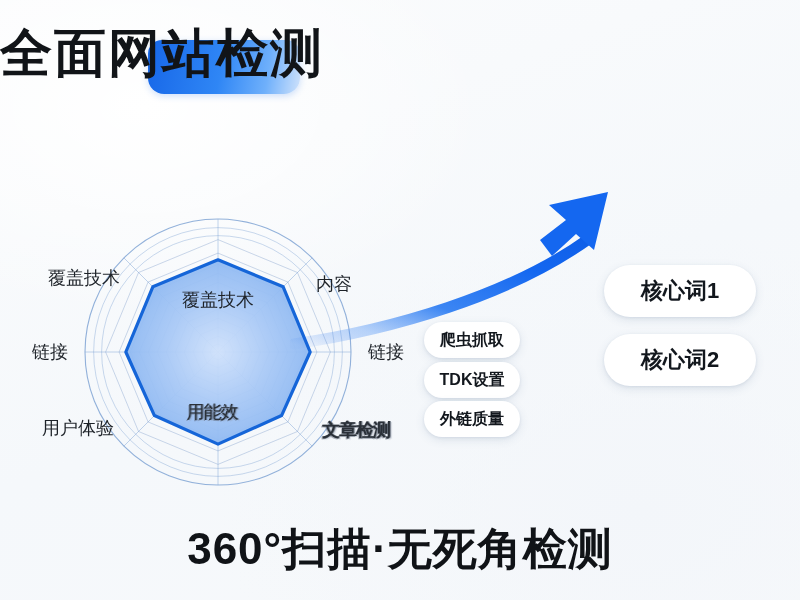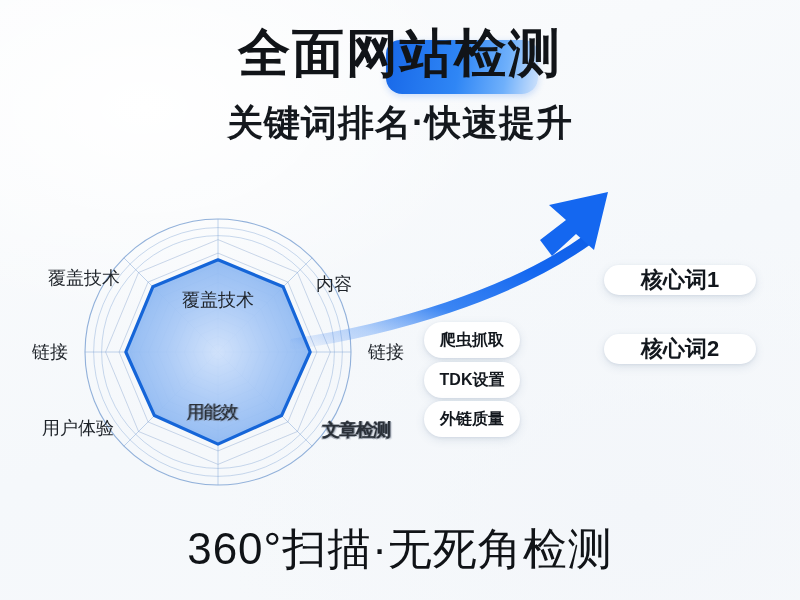--- a/index.html
+++ b/index.html
@@ -11,21 +11,21 @@
   }
   .bg-wash{
     position:absolute;inset:0;
     background:
       radial-gradient(ellipse 500px 300px at 18% 18%, #ffffff 0%, rgba(255,255,255,0) 70%),
       radial-gradient(ellipse 600px 400px at 80% 85%, #f3f6fa 0%, rgba(243,246,250,0) 70%),
       linear-gradient(160deg,#fbfcfd 0%,#f5f8fb 55%,#f7f9fb 100%);
   }
 
   
-  .header{position:absolute;left:0;right:0;top:26px;text-align:center;}
+  .header{position:absolute;left:0;right:0;top:26px;text-align:left;}
   .title-wrap{position:relative;display:inline-block;}
   .title{
     position:relative;z-index:2;
     font-size:52px;font-weight:bold;letter-spacing:2px;
     color:#111418;line-height:1.05;
     font-family:"Liberation Sans","DejaVu Sans",sans-serif;
     white-space:nowrap;
   }
   .title-hl{
     position:absolute;z-index:1;
@@ -59,40 +59,39 @@
 
   
   .pill{
     position:absolute;background:#ffffff;
     border-radius:999px;
     display:flex;align-items:center;justify-content:center;
     color:#12171d;font-weight:bold;white-space:nowrap;
     box-shadow:0 3px 10px rgba(60,90,130,.13), 0 1px 3px rgba(60,90,130,.10);
   }
   .pill-small{font-size:16px;width:96px;height:36px;}
-  .pill-big{font-size:22px;width:152px;height:30px;}
+  .pill-big{font-size:22px;width:152px;height:52px;}
 
   
   .footer{
     position:absolute;left:0;right:0;top:520px;text-align:center;
-    font-size:44px;font-weight:normal;letter-spacing:1px;color:#101317;
+    font-size:44px;font-weight:bold;letter-spacing:1px;color:#101317;
     white-space:nowrap;
   }
 </style>
 </head>
 <body>
 
 <div class="bg-wash"></div>
 
 <div class="header">
   <div class="title-wrap">
     <div class="title-hl"></div>
     <div class="title">全面网站检测</div>
   </div>
-  <div class="subtitle">关键词排名·快速提升</div>
 </div>
 
 <div class="radar-area">
   <svg class="radar-svg" width="400" height="320" viewBox="0 0 400 320">
     <defs>
       <radialGradient id="radarFill" cx="50%" cy="50%" r="50%">
         <stop offset="0%" stop-color="#cfe1fb" stop-opacity="0.95"></stop>
         <stop offset="55%" stop-color="#a9c9f6" stop-opacity="0.95"></stop>
         <stop offset="100%" stop-color="#8fb9f2" stop-opacity="0.95"></stop>
       </radialGradient>

